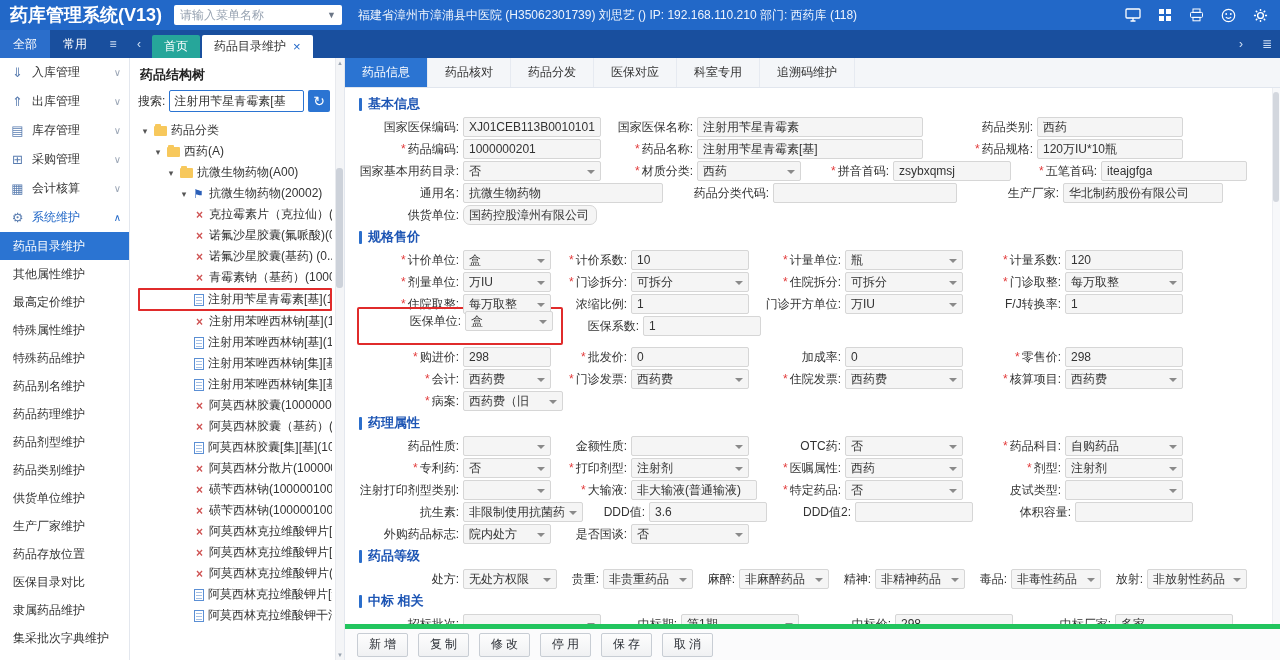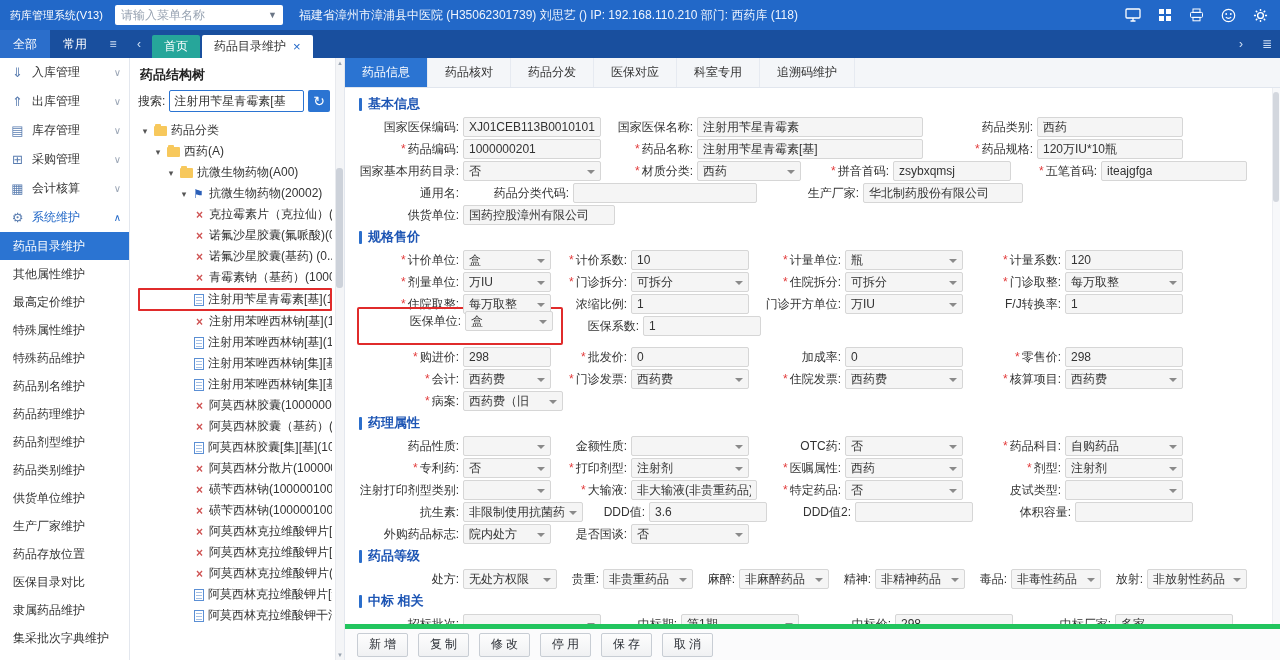--- a/index.html
+++ b/index.html
@@ -2,21 +2,21 @@
 <html><head>
 <meta charset="utf-8">
 <style>
   *{box-sizing:border-box;margin:0;padding:0}
   html,body{width:1280px;height:660px;overflow:hidden}
   body{font-family:"Liberation Sans","DejaVu Sans",sans-serif;font-size:12px;color:#333;background:#fff}
   .app{width:1280px;height:660px;display:flex;flex-direction:column;overflow:hidden}
 
   
   .topbar{flex:0 0 30px;background:#2268c8;display:flex;align-items:center;color:#fff;padding:0 12px 0 10px;gap:12px}
-  .logo{font-size:11px;font-weight:normal;white-space:nowrap}
+  .logo{font-size:18px;font-weight:bold;white-space:nowrap}
   .menu-search{width:168px;height:20px;background:#fff;border-radius:2px;display:flex;align-items:center;justify-content:space-between;padding:0 6px;color:#98a3b2;font-size:12px;cursor:pointer}
   .menu-search .car{color:#6b7686;font-size:9px}
   .org-info{flex:1;font-size:12px;color:#eef4fd;white-space:nowrap;overflow:hidden;margin-left:4px}
   .top-icons{display:flex;align-items:center;gap:17px}
   .top-icons .ticon{display:flex;align-items:center;cursor:pointer}
 
   
   .tabbar{flex:0 0 28px;background:#194f9e;display:flex;align-items:flex-start;color:#d7e4f7}
   .tb-tab{padding:0 13px;height:28px;display:flex;align-items:center;font-size:12px;color:#fff;cursor:pointer}
   .tb-tab.on{background:#2b6ecb}
@@ -438,20 +438,23 @@
                 <div class="fctl" style="width: 146px;">
                   <span class="val">iteajgfga</span>
                 </div>
               </div>
             </div>
             <div class="frow">
               <div class="fpair">
                 <label class="flabel" style="width: 104px;">
                   <span>通用名:</span>
                 </label>
+                <div class="fctl" style="width: 200px;">
+                  <span class="val">抗微生物药物</span>
+                </div>
               </div>
               <div class="fpair">
                 <label class="flabel" style="width: 100px; justify-content: flex-end;">
                   <span>药品分类代码:</span>
                 </label>
                 <div class="fctl" style="width: 184px;">
                   <span class="val"></span>
                 </div>
               </div>
               <div class="fpair">
@@ -461,21 +464,21 @@
                 <div class="fctl" style="width: 160px;">
                   <span class="val">华北制药股份有限公司</span>
                 </div>
               </div>
             </div>
             <div class="frow">
               <div class="fpair">
                 <label class="flabel" style="width: 104px;">
                   <span>供货单位:</span>
                 </label>
-                <div class="fctl" style="width: 152px;">
+                <div class="fctl" style="width: 134px; border-radius: 7px;">
                   <span class="val">国药控股漳州有限公司</span>
                 </div>
               </div>
             </div>
           </section>
           <section class="sec">
             <div class="sec-h">
               <span class="sec-bar"></span>
               <span class="sec-t">规格售价</span>
             </div>
@@ -781,21 +784,21 @@
                 <div class="fctl sel" style="width: 88px;">
                   <span class="val"></span>
                 </div>
               </div>
               <div class="fpair">
                 <label class="flabel" style="width: 70px;">
                   <i class="req">*</i>
                   <span>大输液:</span>
                 </label>
                 <div class="fctl" style="width: 126px;">
-                  <span class="val">非大输液(非贵重药品)</span>
+                  <span class="val">非大输液(普通输液)</span>
                 </div>
               </div>
               <div class="fpair">
                 <label class="flabel" style="width: 78px;">
                   <i class="req">*</i>
                   <span>特定药品:</span>
                 </label>
                 <div class="fctl sel" style="width: 118px;">
                   <span class="val">否</span>
                 </div>

